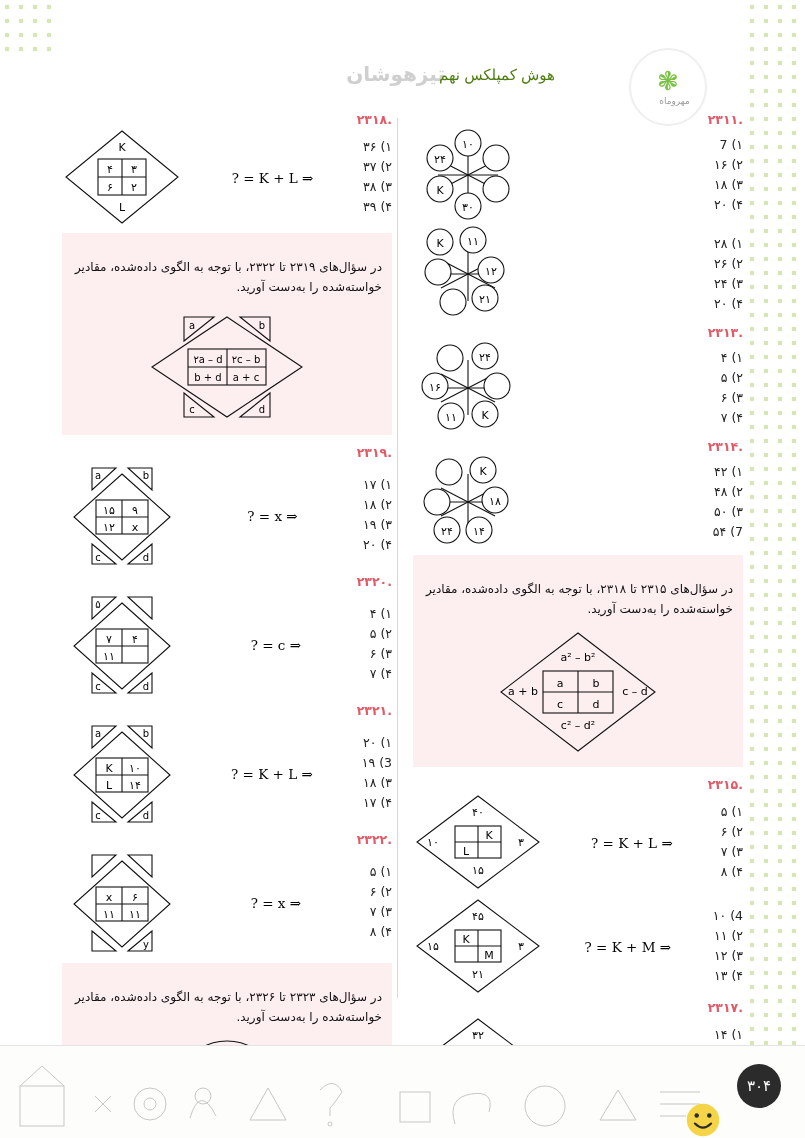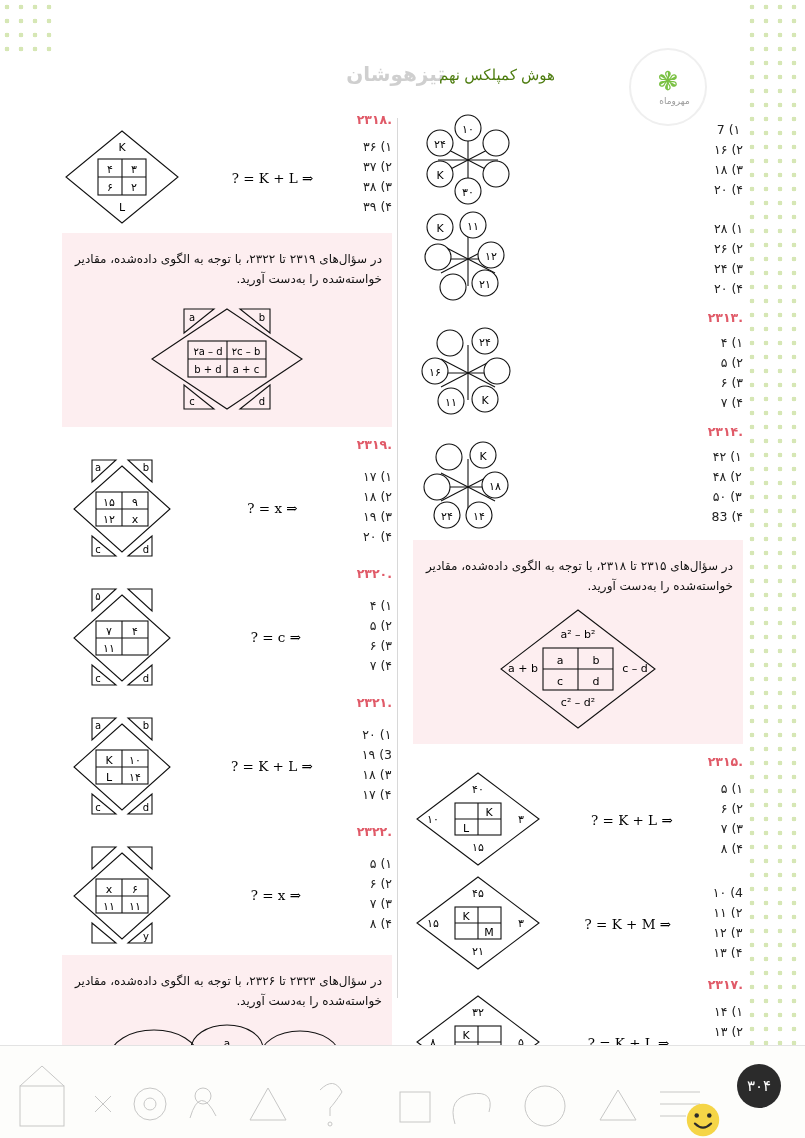--- a/index.html
+++ b/index.html
@@ -53,24 +53,24 @@
   
   .col{position:absolute;top:112px;width:330px;}
   .col-right{right:62px;}
   .col-left{left:62px;}
   .divider{
     position:absolute;top:118px;bottom:140px;left:397px;width:1px;background:#d8d8d8;
   }
 
   .qnum{color:#e05a68;font-size:12.5px;font-weight:bold;text-align:right;}
   .opts{font-size:12.5px;color:#222;line-height:20px;text-align:right;direction:rtl;}
-  .opt{white-space:nowrap;text-align:center;}
+  .opt{white-space:nowrap;}
 
   .note{
-    background:#fdeef0;border:0;padding:16px 10px 10px 10px;margin:6px 0 10px 0;
+    background:#fdeef0;border:0;padding:24px 10px 10px 10px;margin:6px 0 10px 0;
     font-size:12px;line-height:20px;color:#111;text-align:right;
   }
   .note .figwrap{display:flex;justify-content:center;margin-top:8px;}
 
   .block{position:relative;margin-bottom:4px;}
   .row{display:flex;align-items:center;justify-content:space-between;}
   .figcell{flex:0 0 auto;}
   .qcell{flex:0 0 auto;text-align:center;}
   .eq{font-family:"DejaVu Serif","Liberation Serif",serif;font-size:13.5px;direction:ltr;white-space:nowrap;}
   svg{display:block;}
@@ -89,20 +89,21 @@
   <div class="hdr-title">هوش کمپلکس نهم</div>
   <div class="logo">
     <div class="leaf">❃</div>
     <div class="lname">مهروماه</div>
   </div>
 </div>
 
 <div class="col col-right">
 
   <div class="block">
+    <div class="qnum">.۲۳۱۱</div>
     <div class="row">
       <div class="opts">
         <div class="opt">۱) 7</div>
         <div class="opt">۲) ۱۶</div>
         <div class="opt">۳) ۱۸</div>
         <div class="opt">۴) ۲۰</div>
       </div>
       <div class="figcell">
         <svg width="110" height="95" viewBox="0 0 110 95">
           <g stroke="#111" stroke-width="1.1" fill="none">
@@ -189,21 +190,21 @@
     </div>
   </div>
 
   <div class="block">
     <div class="qnum">.۲۳۱۴</div>
     <div class="row">
       <div class="opts">
         <div class="opt">۱) ۴۲</div>
         <div class="opt">۲) ۴۸</div>
         <div class="opt">۳) ۵۰</div>
-        <div class="opt">۴) 83</div>
+        <div class="opt">7) ۵۴</div>
       </div>
       <div class="figcell">
         <svg width="110" height="95" viewBox="0 0 110 95">
           <g stroke="#111" stroke-width="1.1" fill="none">
             <line x1="55" y1="20" x2="55" y2="75"></line>
               <line x1="28" y1="34" x2="82" y2="62"></line>
             <line x1="28" y1="62" x2="82" y2="34"></line>
               <line x1="25" y1="48" x2="85" y2="48"></line>
             <circle cx="70" cy="16" r="13" fill="#fff"></circle>
               <circle cx="36" cy="18" r="13" fill="#fff"></circle>

